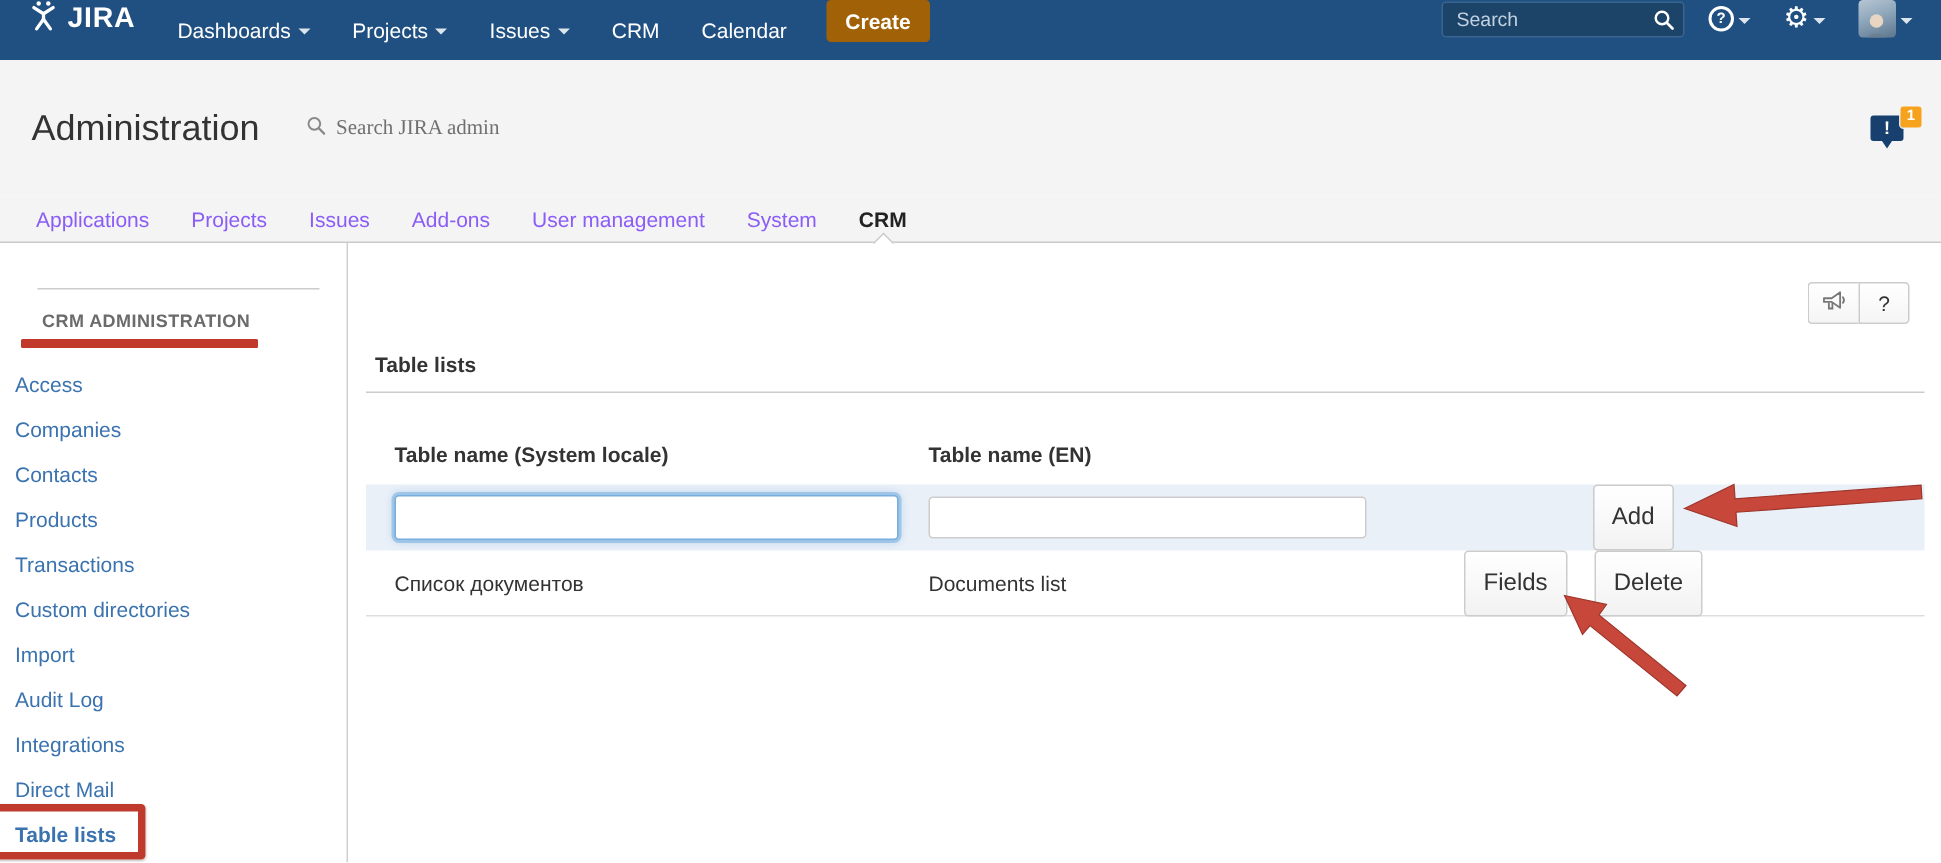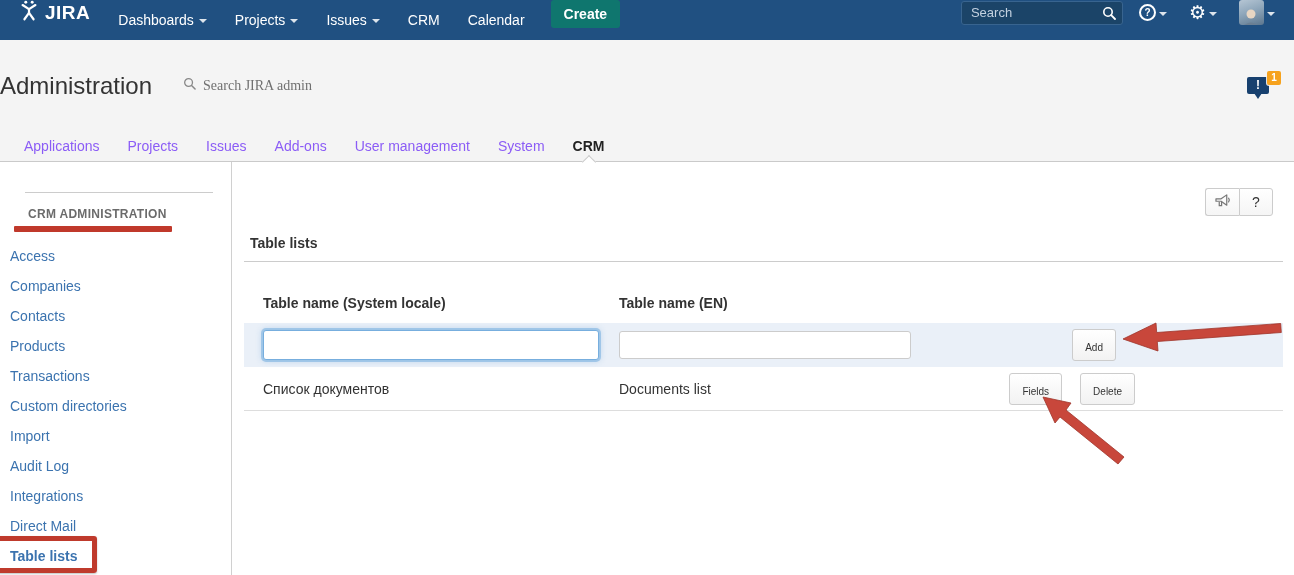--- a/index.html
+++ b/index.html
@@ -21,21 +21,21 @@
   .logo-text { font-weight: bold; font-size: 19px; letter-spacing: .5px; }
   .nav-item {
     color:#fff; padding: 0 14px; height:40px; display:flex; align-items:center; gap:5px;
     text-decoration:none; cursor:pointer; white-space:nowrap;
   }
   .caret-down {
     width:0; height:0; border-left:4px solid transparent; border-right:4px solid transparent;
     border-top:4px solid rgba(255,255,255,.85); margin-top:2px;
   }
   .create-btn {
-    background:#0f766e; border:none; color:#fff; font-family:inherit;
+    background:#a16207; border:none; color:#fff; font-family:inherit;
     font-size:14px; font-weight:600; border-radius:3px; padding:6px 13px; margin-left:12px; cursor:pointer;
   }
   .topnav-right { margin-left:auto; display:flex; align-items:center; gap:10px; }
   .nav-search { position:relative; }
   .nav-search input {
     width:162px; height:24px; background:#1b4468; border:1px solid #38648f; border-radius:3px;
     color:#e2eaf2; font-family:inherit; font-size:13px; padding:0 26px 0 9px; outline:none;
   }
   .nav-search input::placeholder { color:#c3d1e0; }
   .nav-search .mag { position:absolute; right:7px; top:5px; }
@@ -47,21 +47,21 @@
   }
   .gear-glyph { font-family:"DejaVu Sans", sans-serif; font-size:19px; color:#fff; line-height:1; }
   .avatar {
     width:25px; height:25px; border-radius:3px; overflow:hidden; position:relative;
     background: linear-gradient(160deg,#b6c6d4 0%, #8fa7bb 45%, #5c768e 100%);
   }
   .avatar svg { position:absolute; bottom:-2px; left:2px; }
 
   
   .admin-header {
-    height: 91px; background:#f4f4f4; display:flex; align-items:center; 
+    height: 91px; background:#f4f4f4; display:flex; align-items:center; padding-left:21px;
   }
   .admin-title { font-size:24px; font-weight:400; color:#333; }
   .admin-search { display:flex; align-items:center; gap:7px; margin-left:31px;font-family:Liberation Serif, serif; }
   .admin-search input {
     border:none; background:transparent; font-family:inherit; font-size:14px; color:#555;
     outline:none; width:170px;
   }
   .admin-search input::placeholder { color:#707070; }
   .notif { margin-left:auto; margin-right:13px; position:relative; width:34px; height:30px; cursor:pointer; }
   .notif-bubble {
@@ -134,22 +134,22 @@
     height:28px; border:1px solid #ccc; border-radius:3px; background:#fff;
     font-family:inherit; font-size:14px; padding:0 8px; outline:none;
   }
   .inp.focused {
     height:30px; border:1px solid #77aede;
     box-shadow:0 0 0 2px rgba(119,174,222,.55), 0 0 6px 1px rgba(119,174,222,.45);
   }
   .inp1 { width:336px; margin-right:20px; }
   .inp2 { width:292px; }
   .btn {
-    font-family:inherit; font-size:10px; color:#333; background:linear-gradient(#ffffff,#f2f2f2);
-    border:1px solid #ccc; border-radius:3px; height:32px; padding:12px 12px; cursor:pointer;
+    font-family:inherit; font-size:16px; color:#333; background:linear-gradient(#ffffff,#f2f2f2);
+    border:1px solid #ccc; border-radius:3px; height:44px; padding:12px 12px; cursor:pointer;
   }
   .add-btn { margin-left:auto; margin-right:167px; }
   .tbl-row {
     height:44px; display:flex; align-items:center; padding-left:19px; border-bottom:1px solid #ddd;
   }
   .tbl-row .col1 { width:356px; }
   .tbl-row .col2 { flex:1; }
   .row-btns { display:flex; gap:18px; margin-right:148px; }
 
   .annotation { position:absolute; pointer-events:none; }

